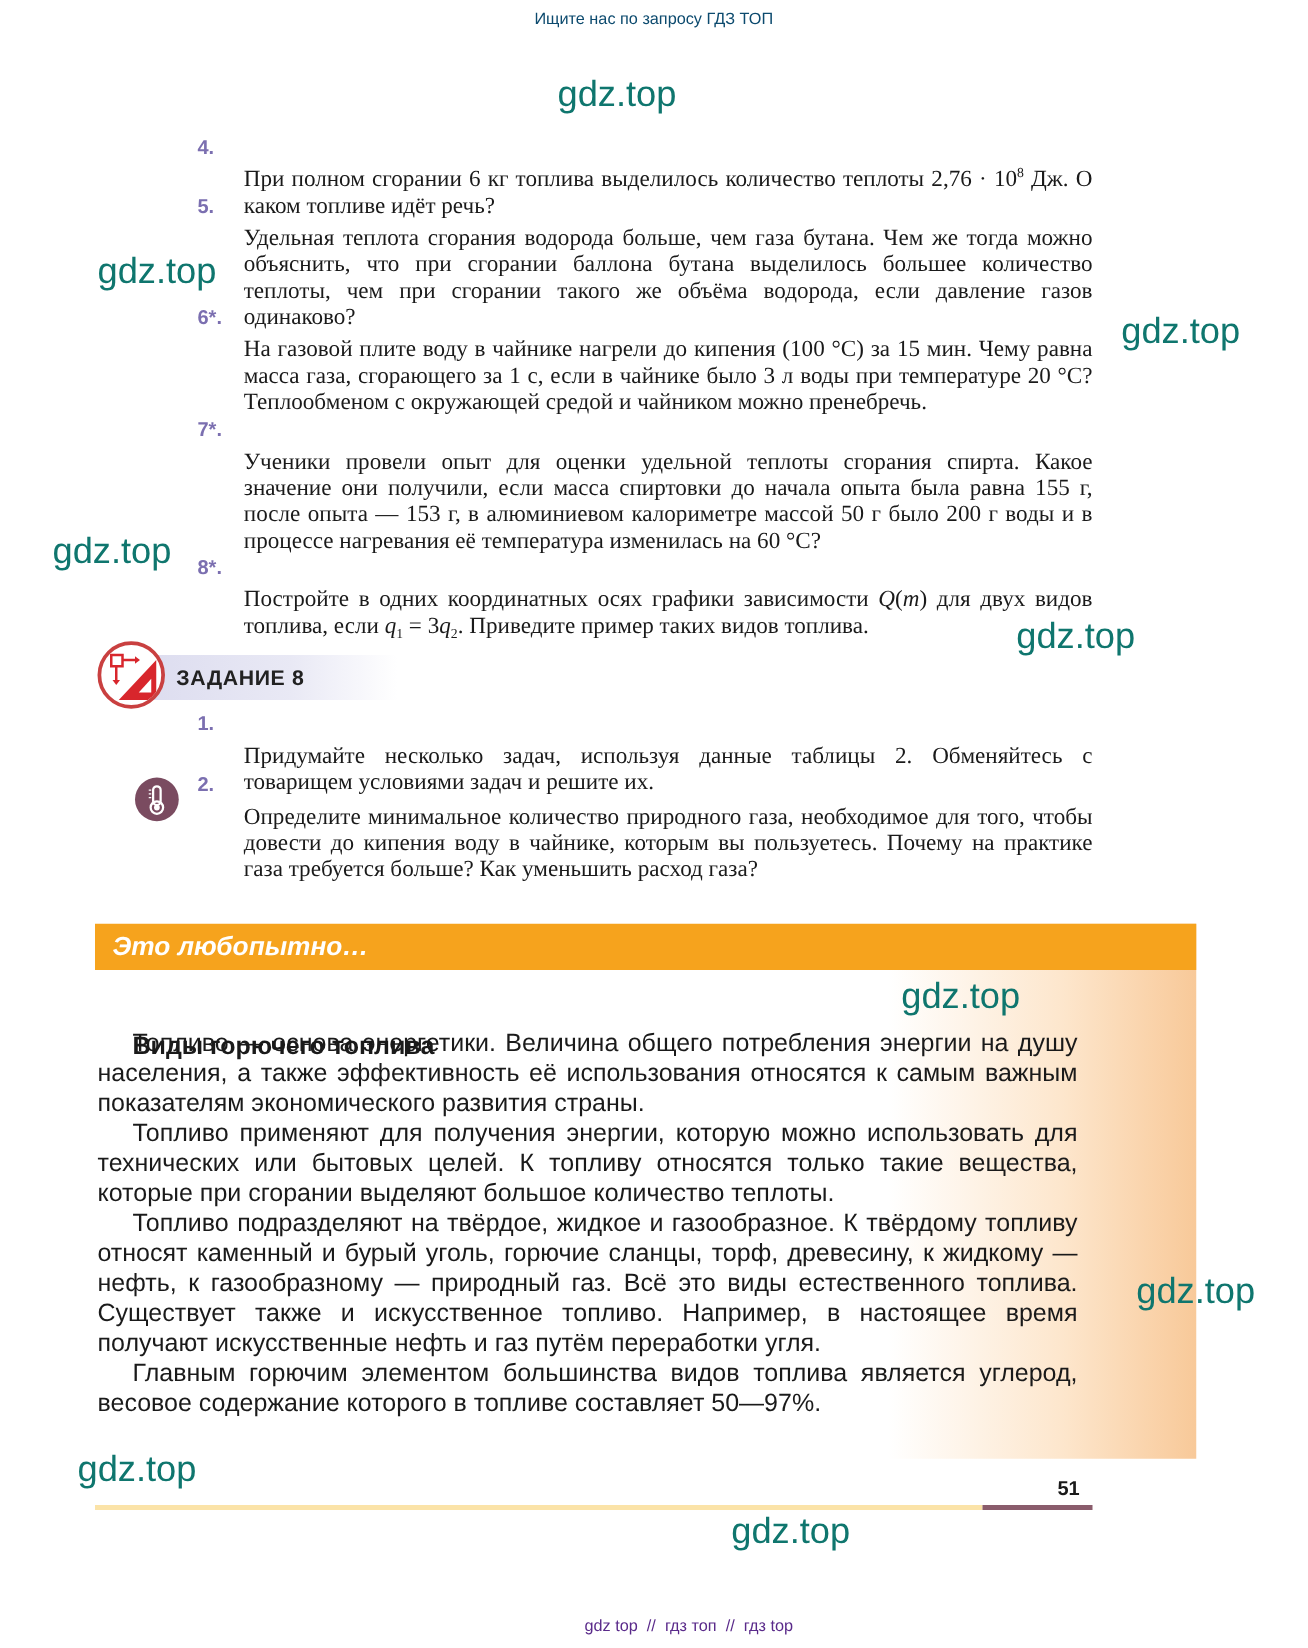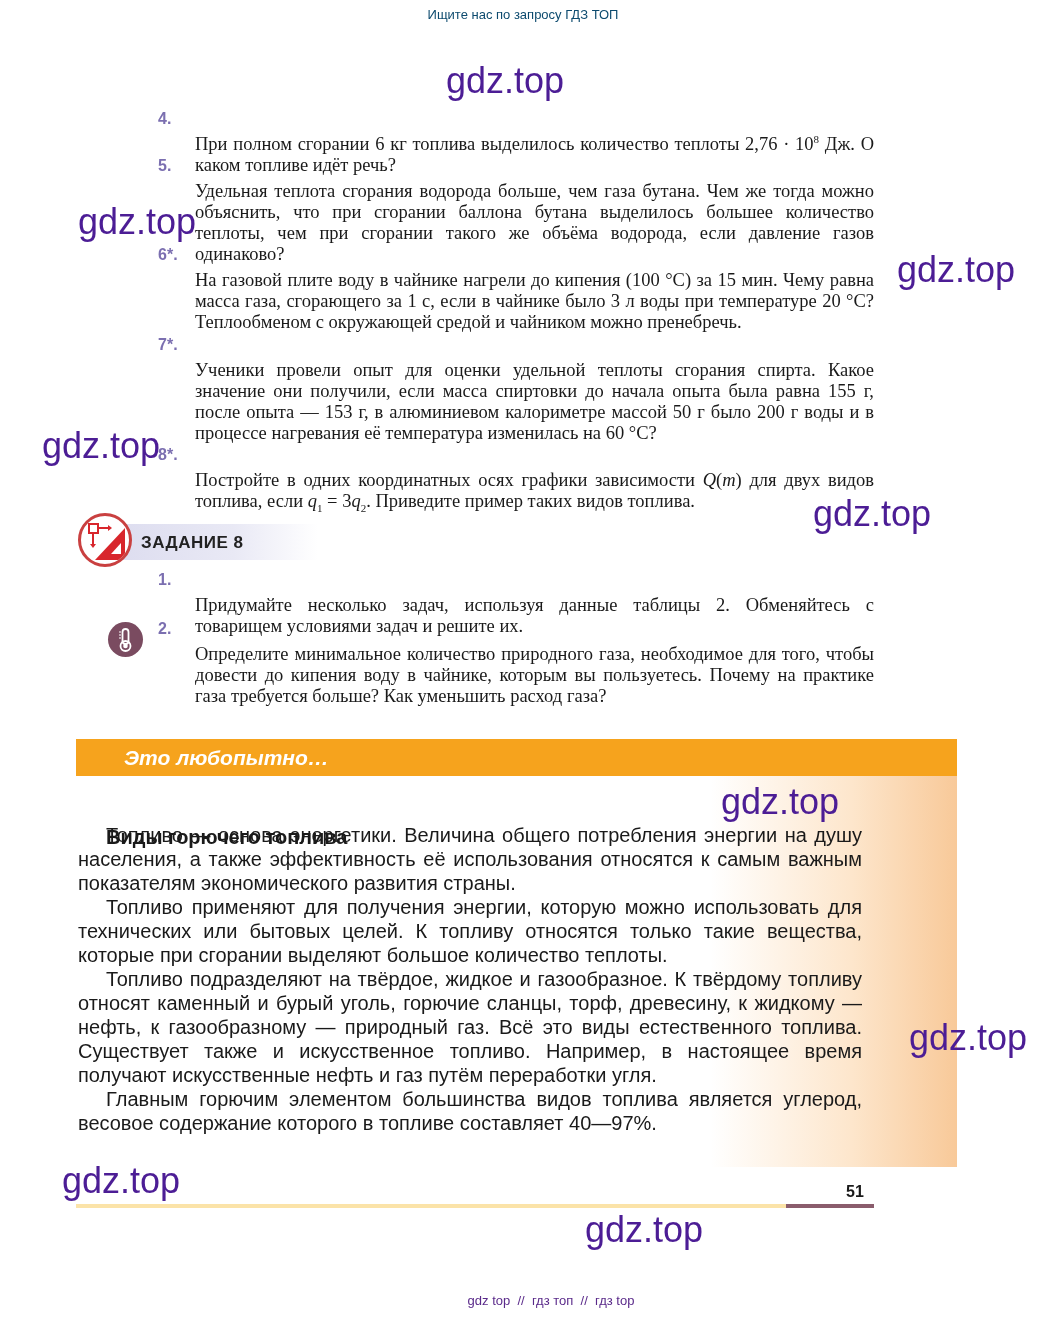--- a/index.html
+++ b/index.html
@@ -1,32 +1,32 @@
 <!DOCTYPE html>
 <html><head>
 <meta charset="utf-8">
 <style>
   html, body { margin:0; padding:0; background:#ffffff; }
   body { width:1046px; height:1318px; position:relative; overflow:hidden; font-family:"DejaVu Serif", serif; color:#1a1a1a; }
   .abs { position:absolute; }
   .top-banner { left:0; width:1046px; top:7px; text-align:center; font-family:"Liberation Sans", sans-serif; font-size:13px; color:#0c4a6e; }
-  .wm { font-family:"Liberation Sans", sans-serif; font-size:36px; color:#4c1d95; white-space:nowrap; }
+  .wm { font-family:"Liberation Sans", sans-serif; font-size:29px; color:#0f766e; white-space:nowrap; }
   .task { position:absolute; left:158px; width:716px; }
   .task .num { position:absolute; left:0; top:0; font-family:"Liberation Sans", sans-serif; font-weight:bold; color:#7b6fb0; font-size:16px; }
   .task .txt { margin-left:37px; font-family:Liberation Serif, serif; font-size:18.5px; line-height:21px; text-align:justify; text-align-last:left;margin-top:24px; }
   .task .txt sup { font-size:11px; line-height:0; }
   .task .txt sub { font-size:11px; line-height:0; }
   .zadanie { left:78px; top:513px; width:220px; height:58px;text-align:right; }
   .zad-band { position:absolute; left:30px; top:11px; width:210px; height:36px; background:linear-gradient(90deg,#dcdcef 0%, #e9e9f5 60%, rgba(255,255,255,0) 100%); }
   .zad-label { position:absolute; left:63px; top:20px; font-family:"Liberation Sans", sans-serif; font-size:17px; font-weight:bold; letter-spacing:0.5px; color:#222; }
   .zad-icon { position:absolute; left:0; top:0; width:54px; height:54px; border-radius:50%; border:3px solid #c94040; background:#fff; box-sizing:border-box; overflow:hidden; }
   .thermo { left:108px; top:622px; width:35px; height:35px; border-radius:50%; background:#7a4b60; }
   .box { left:76px; top:739px; width:881px; height:428px; background:linear-gradient(90deg,#ffffff 0%, #ffffff 72%, #fde6cc 88%, #f8c999 100%); }
   .box-head { position:absolute; left:0; top:0; width:881px; height:37px; background:#f6a31d; }
-  .box-head span { position:absolute; left:14px; top:7px; font-family:"Liberation Sans", sans-serif; font-weight:bold; font-style:italic; font-size:21px; color:#fff;margin-left:34px; }
+  .box-head span { position:absolute; left:14px; top:7px; font-family:"Liberation Sans", sans-serif; font-weight:bold; font-style:italic; font-size:21px; color:#fff; }
   .box-title { position:absolute; left:30px; top:55px; font-family:"Liberation Sans", sans-serif; font-weight:bold; font-size:20px; color:#1a1a1a;margin-top:32px; }
   .box-body { position:absolute; left:2px; top:84px; width:784px; font-family:"Liberation Sans", sans-serif; font-size:20px; line-height:24px; color:#1a1a1a; }
   .box-body p { margin:0; text-indent:28px; text-align:justify; }
   .page-num { left:846px; top:1183px; font-family:"Liberation Sans", sans-serif; font-weight:bold; font-size:16px; }
   .footer-line { left:76px; top:1204px; width:710px; height:4px; background:#fbe3a8; }
   .footer-line2 { left:786px; top:1204px; width:88px; height:4px; background:#8a5c6c; }
   .bottom-links { left:0; width:1046px; top:1293px; text-align:center; font-family:"Liberation Sans", sans-serif; font-size:13px; color:#5a2a8a; }
 </style>
 </head>
 <body>
@@ -97,21 +97,21 @@
 
 <div class="abs box">
   <div class="box-head">
     <span>Это любопытно…</span>
   </div>
   <div class="box-title">Виды горючего топлива</div>
   <div class="box-body">
     <p>Топливо — основа энергетики. Величина общего потребления энергии на душу населения, а также эффективность её использования относятся к самым важным показателям экономического развития страны.</p>
     <p>Топливо применяют для получения энергии, которую можно использовать для технических или бытовых целей. К топливу относятся только такие вещества, которые при сгорании выделяют большое количество теплоты.</p>
     <p>Топливо подразделяют на твёрдое, жидкое и газообразное. К твёрдому топливу относят каменный и бурый уголь, горючие сланцы, торф, древесину, к жидкому — нефть, к газообразному — природный газ. Всё это виды естественного топлива. Существует также и искусственное топливо. Например, в настоящее время получают искусственные нефть и газ путём переработки угля.</p>
-    <p>Главным горючим элементом большинства видов топлива является углерод, весовое содержание которого в топливе составляет 40—97%.</p>
+    <p>Главным горючим элементом большинства видов топлива является углерод, весовое содержание которого в топливе составляет 50—97%.</p>
   </div>
 </div>
 
 <div class="abs wm" style="left:721px;top:781px;">gdz.top</div>
 <div class="abs wm" style="left:909px;top:1017px;">gdz.top</div>
 <div class="abs wm" style="left:62px;top:1160px;">gdz.top</div>
 <div class="abs wm" style="left:585px;top:1209px;">gdz.top</div>
 
 <div class="abs page-num">51</div>
 <div class="abs footer-line"></div>

